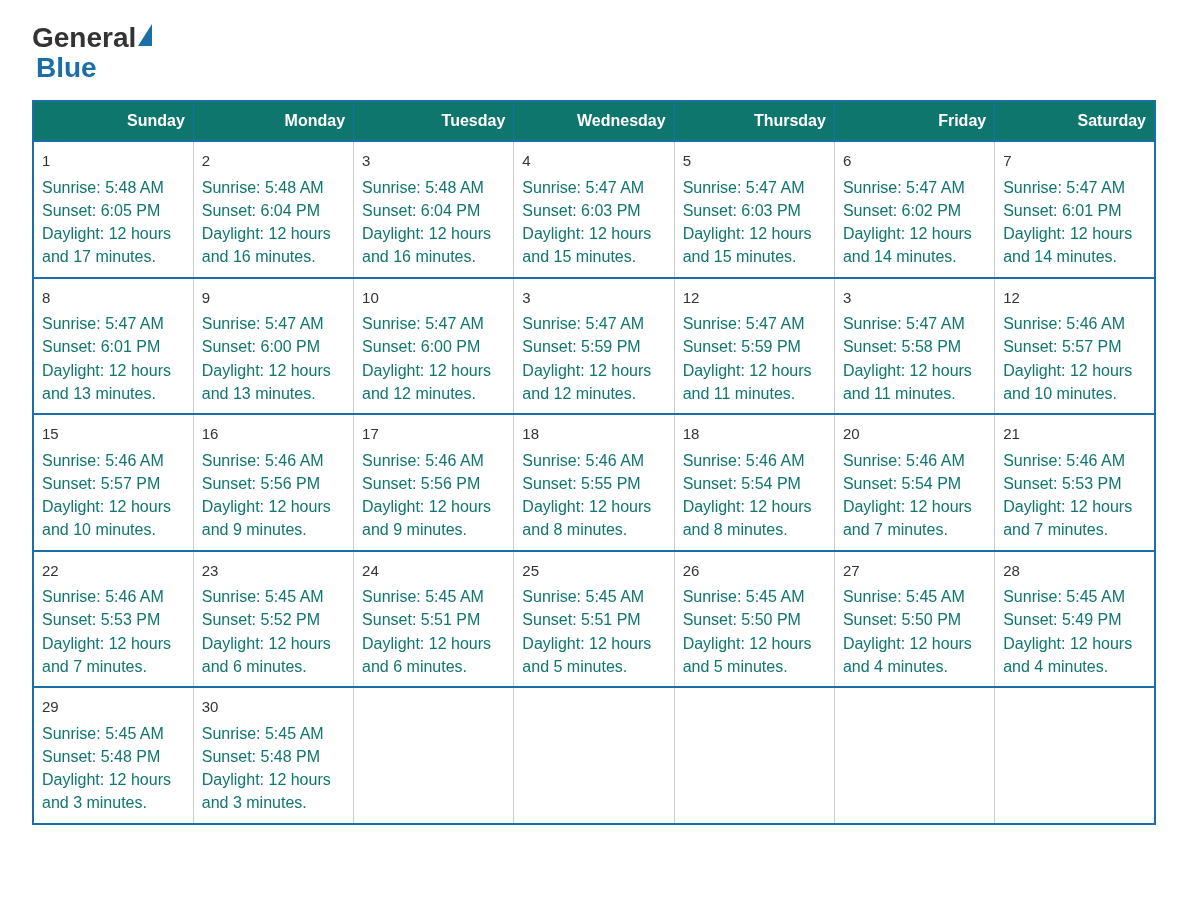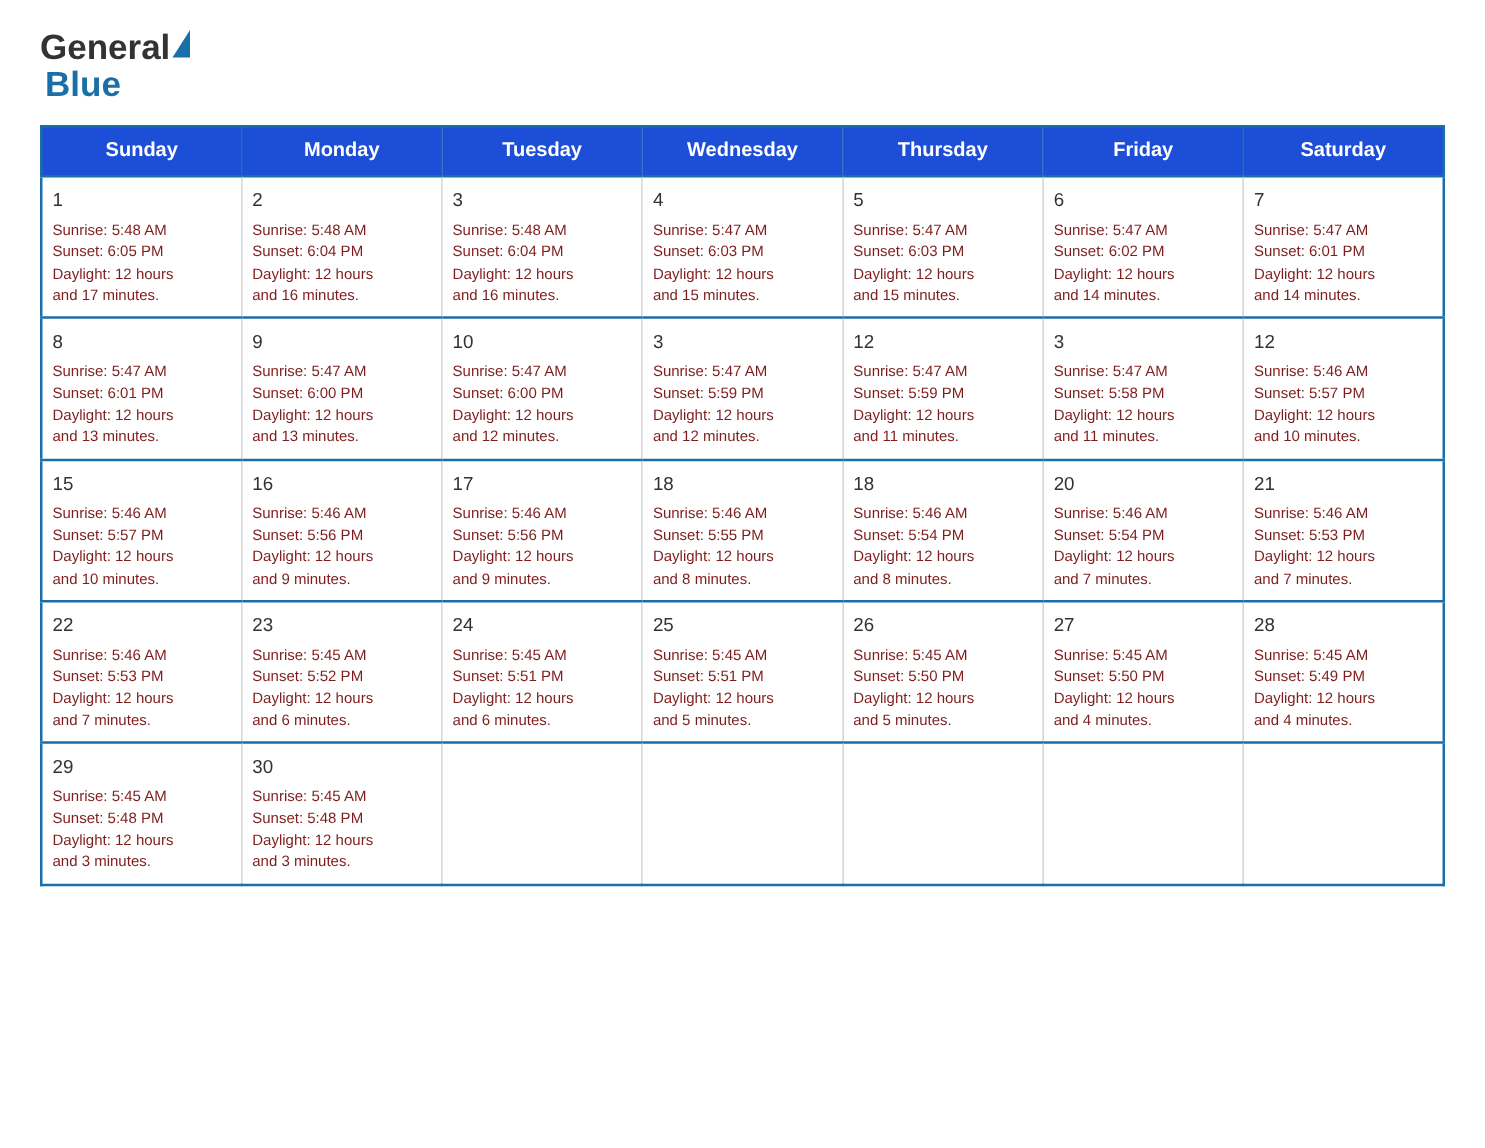--- a/index.html
+++ b/index.html
@@ -55,47 +55,47 @@
       font-size: 20px;
       color: #444;
       margin-top: 4px;
     }
     table {
       width: 100%;
       border-collapse: collapse;
       border: 2px solid #1a6fa8;
     }
     thead tr th {
-      background-color: #1d4ed8;
+      background-color: #0f766e;
       color: #fff;
       font-size: 16px;
       font-weight: bold;
       padding: 10px 8px;
-      text-align: center;
+      text-align: right;
       border: 1px solid #1a6fa8;
     }
     tbody tr td {
       vertical-align: top;
       border: 1px solid #ccc;
       border-top: 2px solid #1a6fa8;
       padding: 8px;
       width: 14.28%;
       font-size: 13px;
       color: #333;
       line-height: 1.45;
     }
     tbody tr td .day-num {
       font-size: 15px;
       font-weight: normal;
       display: block;
       margin-bottom: 4px;
     }
     tbody tr td .day-info {
-      font-size: 12px;
-      color: #7f1d1d;
+      font-size: 16px;
+      color: #0f766e;
     }
     tbody tr td.empty {
       background: #fff;
     }
   </style>
 </head>
 <body>
 
 <div class="header-area">
   <div class="logo">

